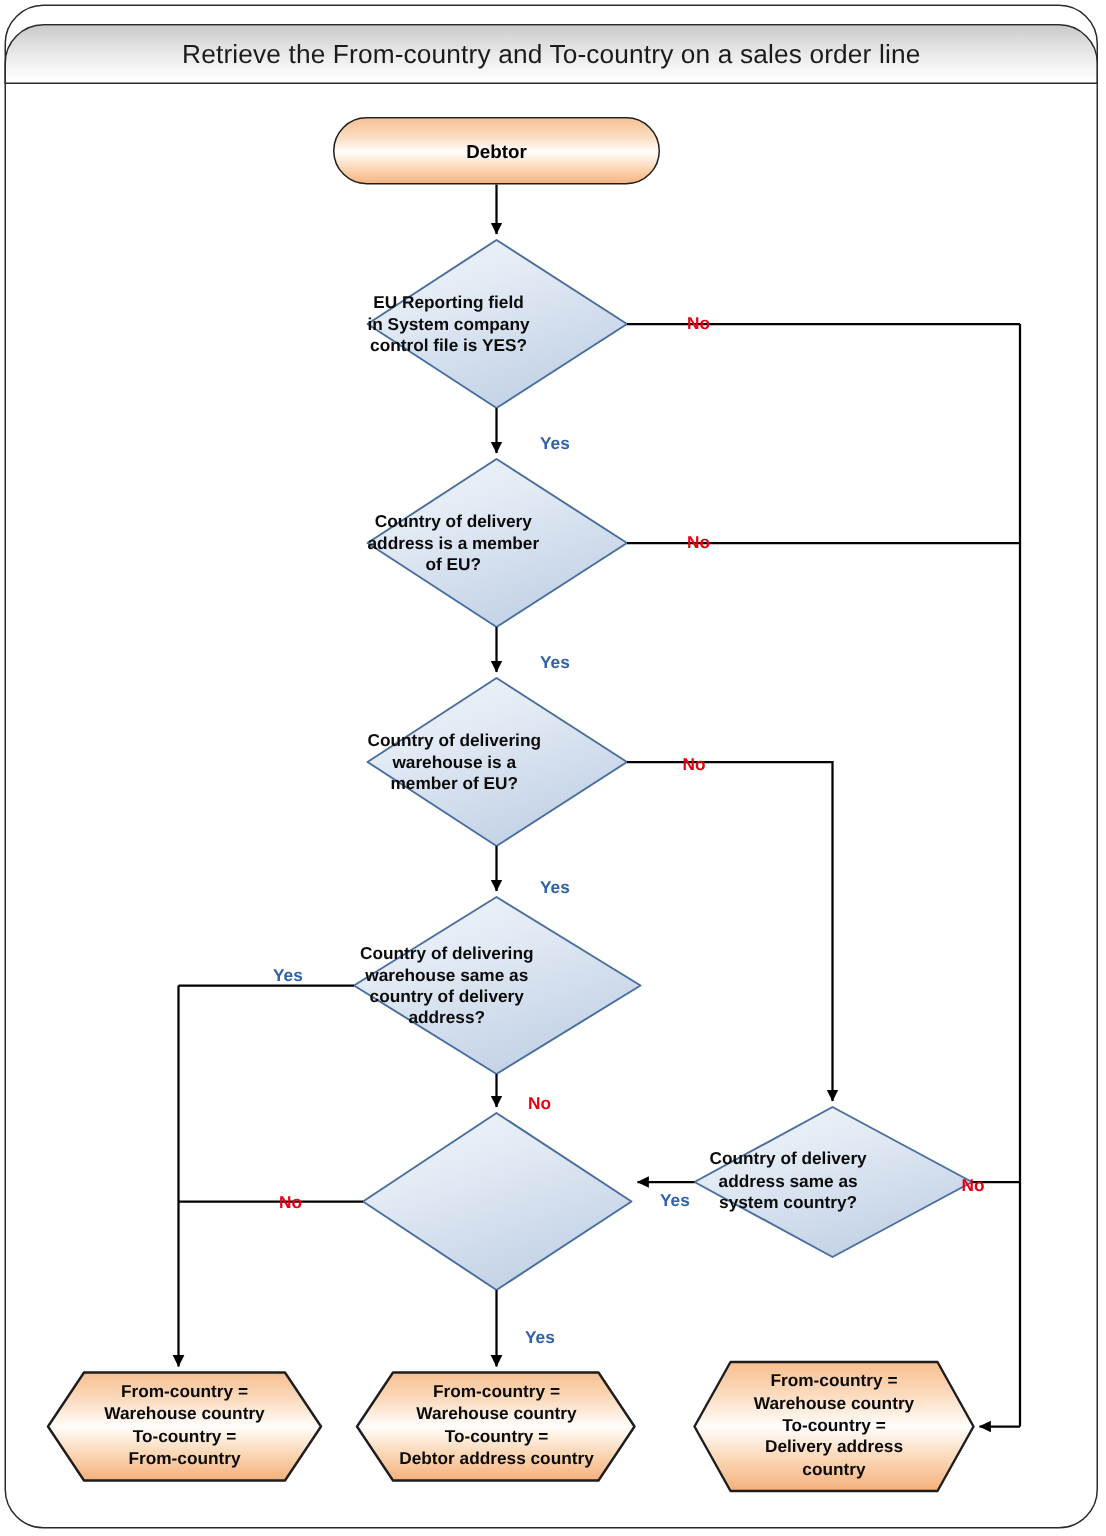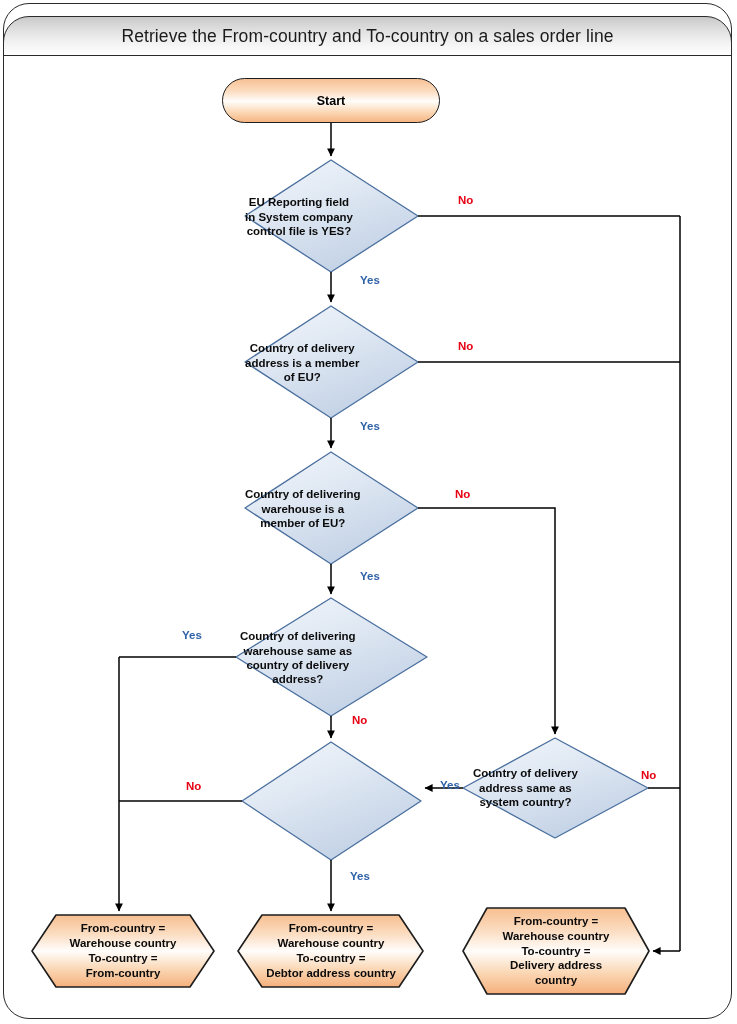--- a/index.html
+++ b/index.html
@@ -23,21 +23,21 @@
 
   .node{position:absolute;box-sizing:border-box;display:flex;align-items:center;justify-content:center;text-align:center;}
   .node .txt{font-size:11.5px;font-weight:bold;color:#000;line-height:1.28;padding:0 6px;}
 
   .terminator{
     border:1.6px solid #1d1d1d;border-radius:999px;
     background:linear-gradient(180deg,#f7c194 0%,#fbdcc0 28%,#fffdfb 52%,#fbd9b8 76%,#f6b583 100%);
   }
   .terminator .txt{font-size:12.5px;}
 
-  .dlabel{position:absolute;font-size:11.5px;font-weight:bold;white-space:nowrap;}
+  .dlabel{position:absolute;font-size:11.5px;font-weight:bold;white-space:nowrap;margin-top:16px;}
   .dlabel.yes{color:#2f62a8;}
   .dlabel.no{color:#e60012;}
 
   .dtext{position:absolute;display:flex;align-items:center;justify-content:flex-start;text-align:center;
          font-size:11.5px;font-weight:bold;color:#0b0b0b;line-height:1.26;box-sizing:border-box;}
   .htext{position:absolute;display:flex;align-items:center;justify-content:center;text-align:center;
          font-size:11.5px;font-weight:bold;color:#0b0b0b;line-height:1.3;box-sizing:border-box;}
 </style>
 </head>
 <body>
@@ -102,21 +102,21 @@
 
       <path d="M463,788 L425,788" marker-end="url(#arr)"></path>
 
       <path d="M236,657 L119,657"></path>
       <path d="M242,801 L119,801"></path>
       <path d="M119,657 L119,911" marker-end="url(#arr)"></path>
     </g>
   </svg>
 
   <div class="node terminator" style="left:222px;top:78px;width:218px;height:45px;">
-    <div class="txt">Start</div>
+    <div class="txt">Debtor</div>
   </div>
 
   <div class="dtext" style="left:245px;top:186px;width:172px;height:62px;">
       <div>EU Reporting field<br>in System company<br>control file is YES?</div>
     </div>
   <div class="dtext" style="left:245px;top:332px;width:172px;height:62px;">
       <div>Country of delivery<br>address is a member<br>of EU?</div>
     </div>
   <div class="dtext" style="left:245px;top:478px;width:172px;height:62px;">
       <div>Country of delivering<br>warehouse is a<br>member of EU?</div>

